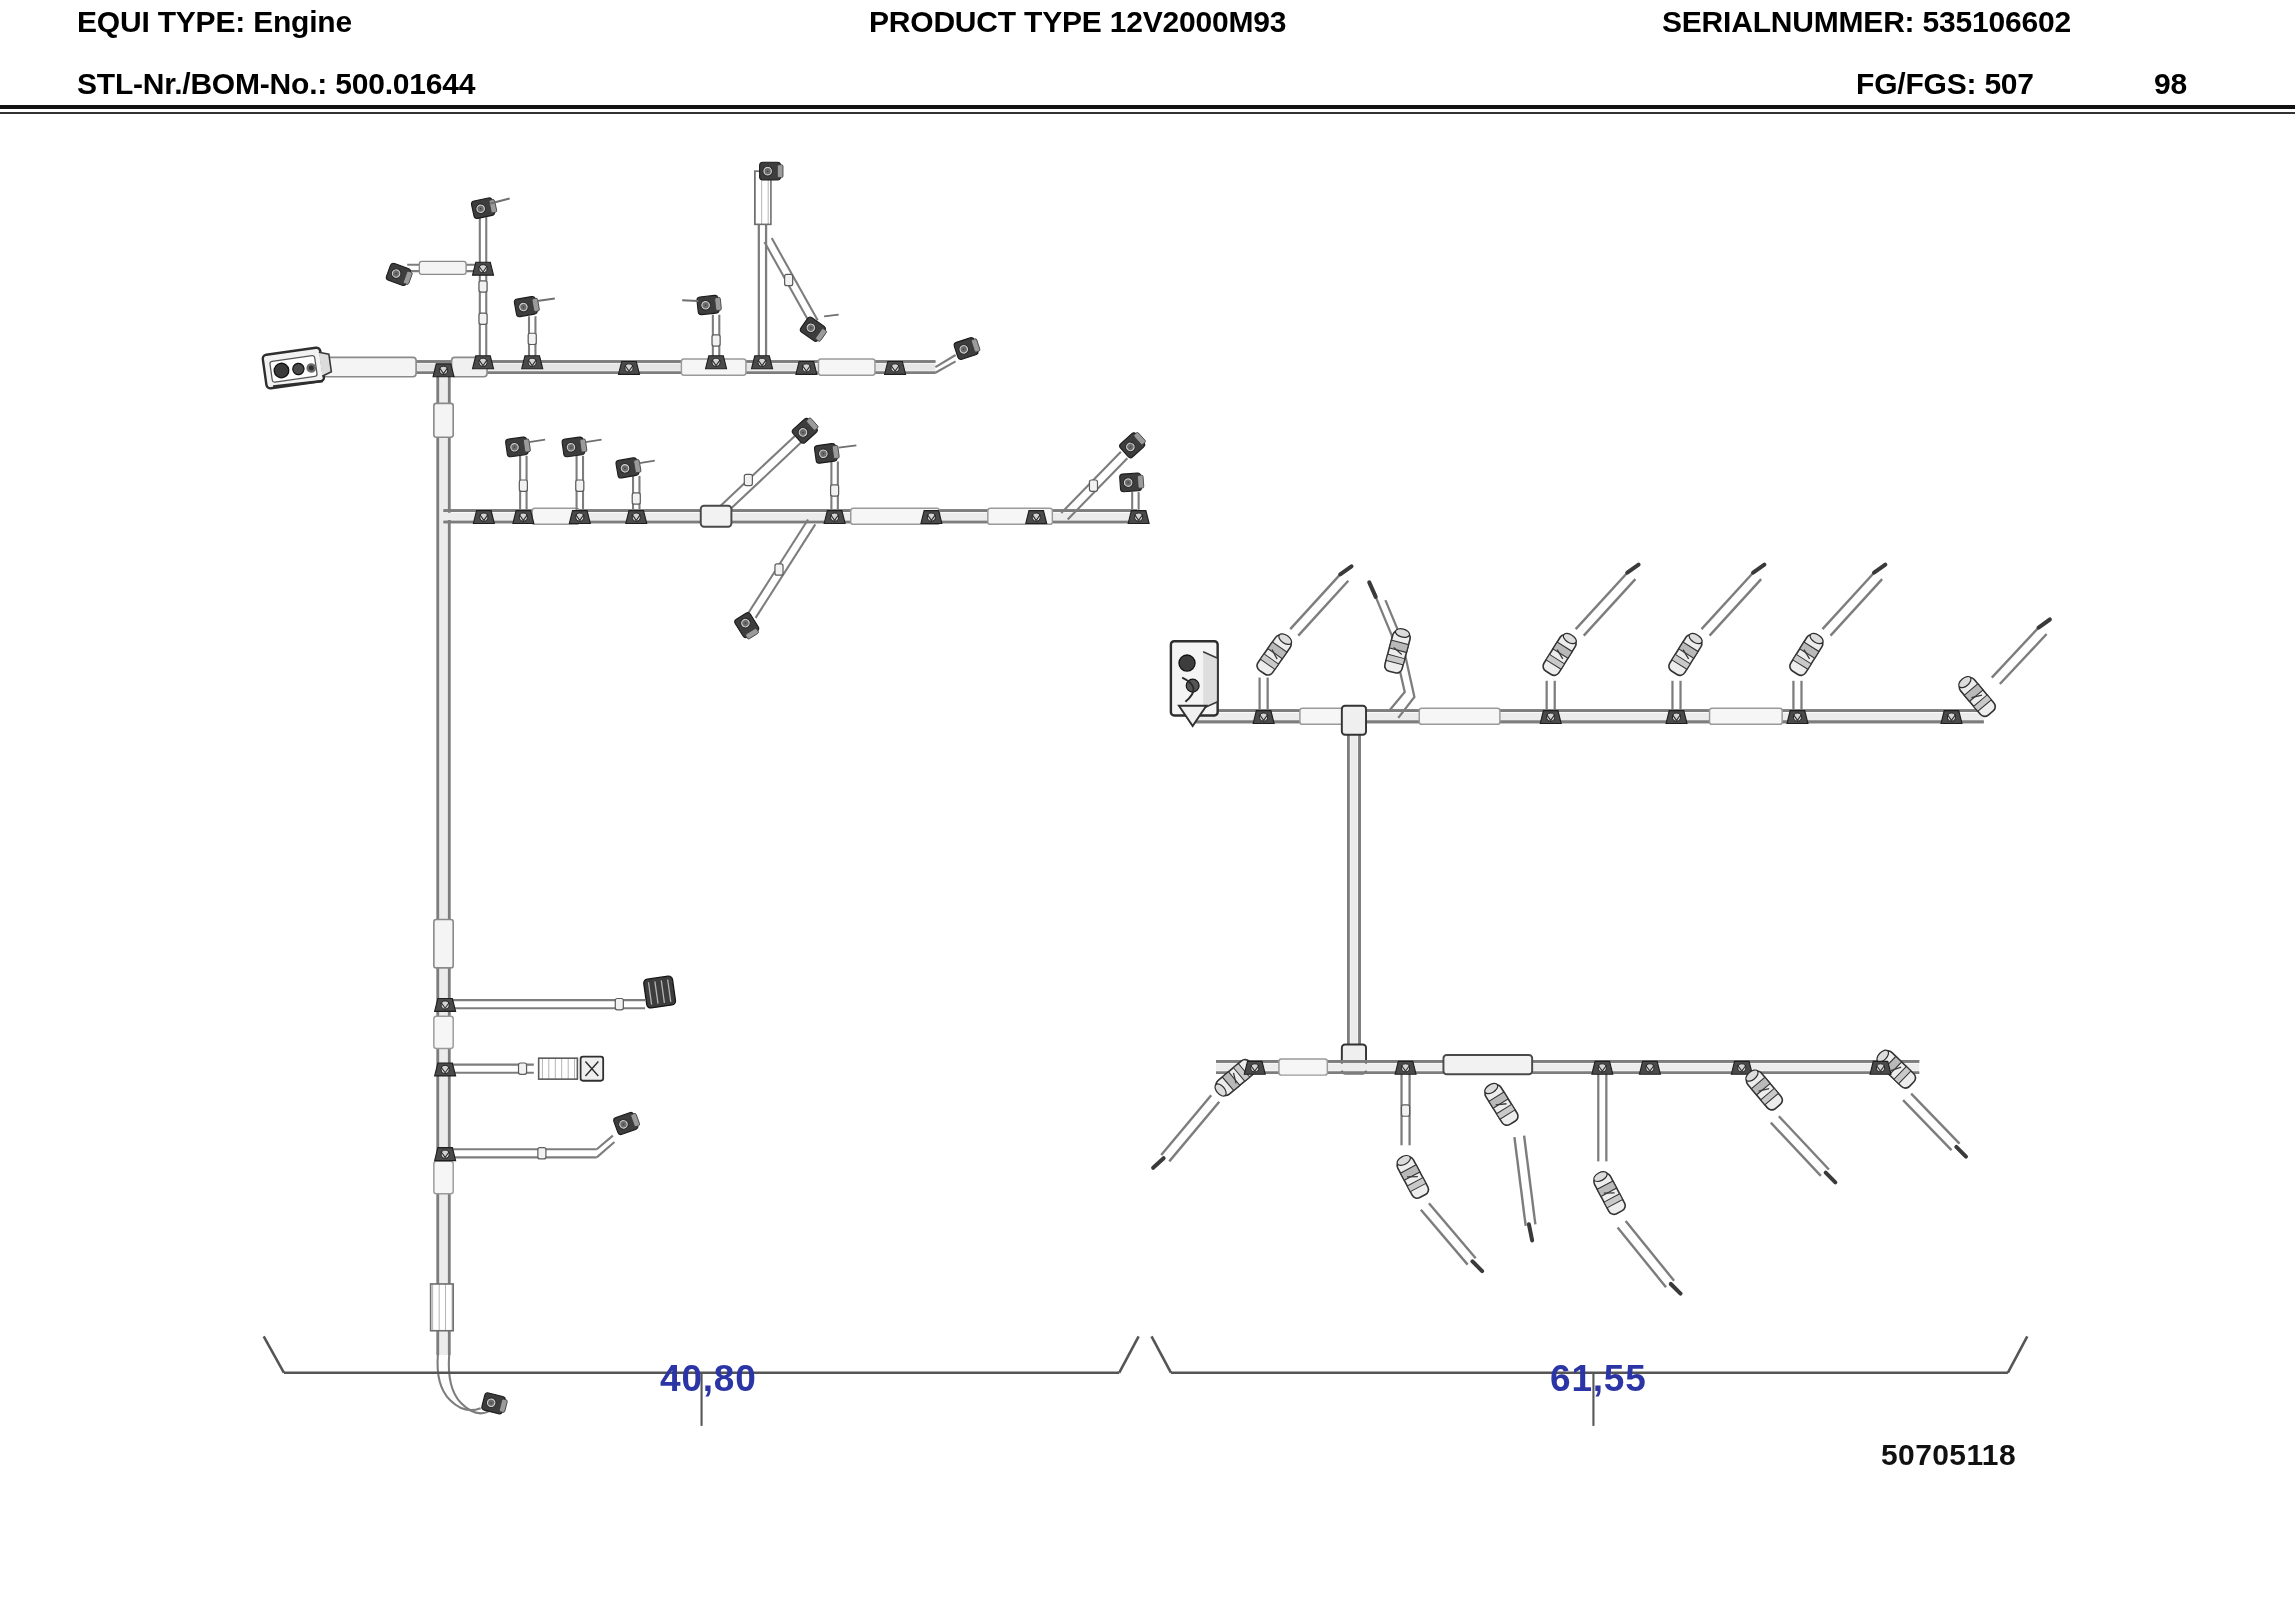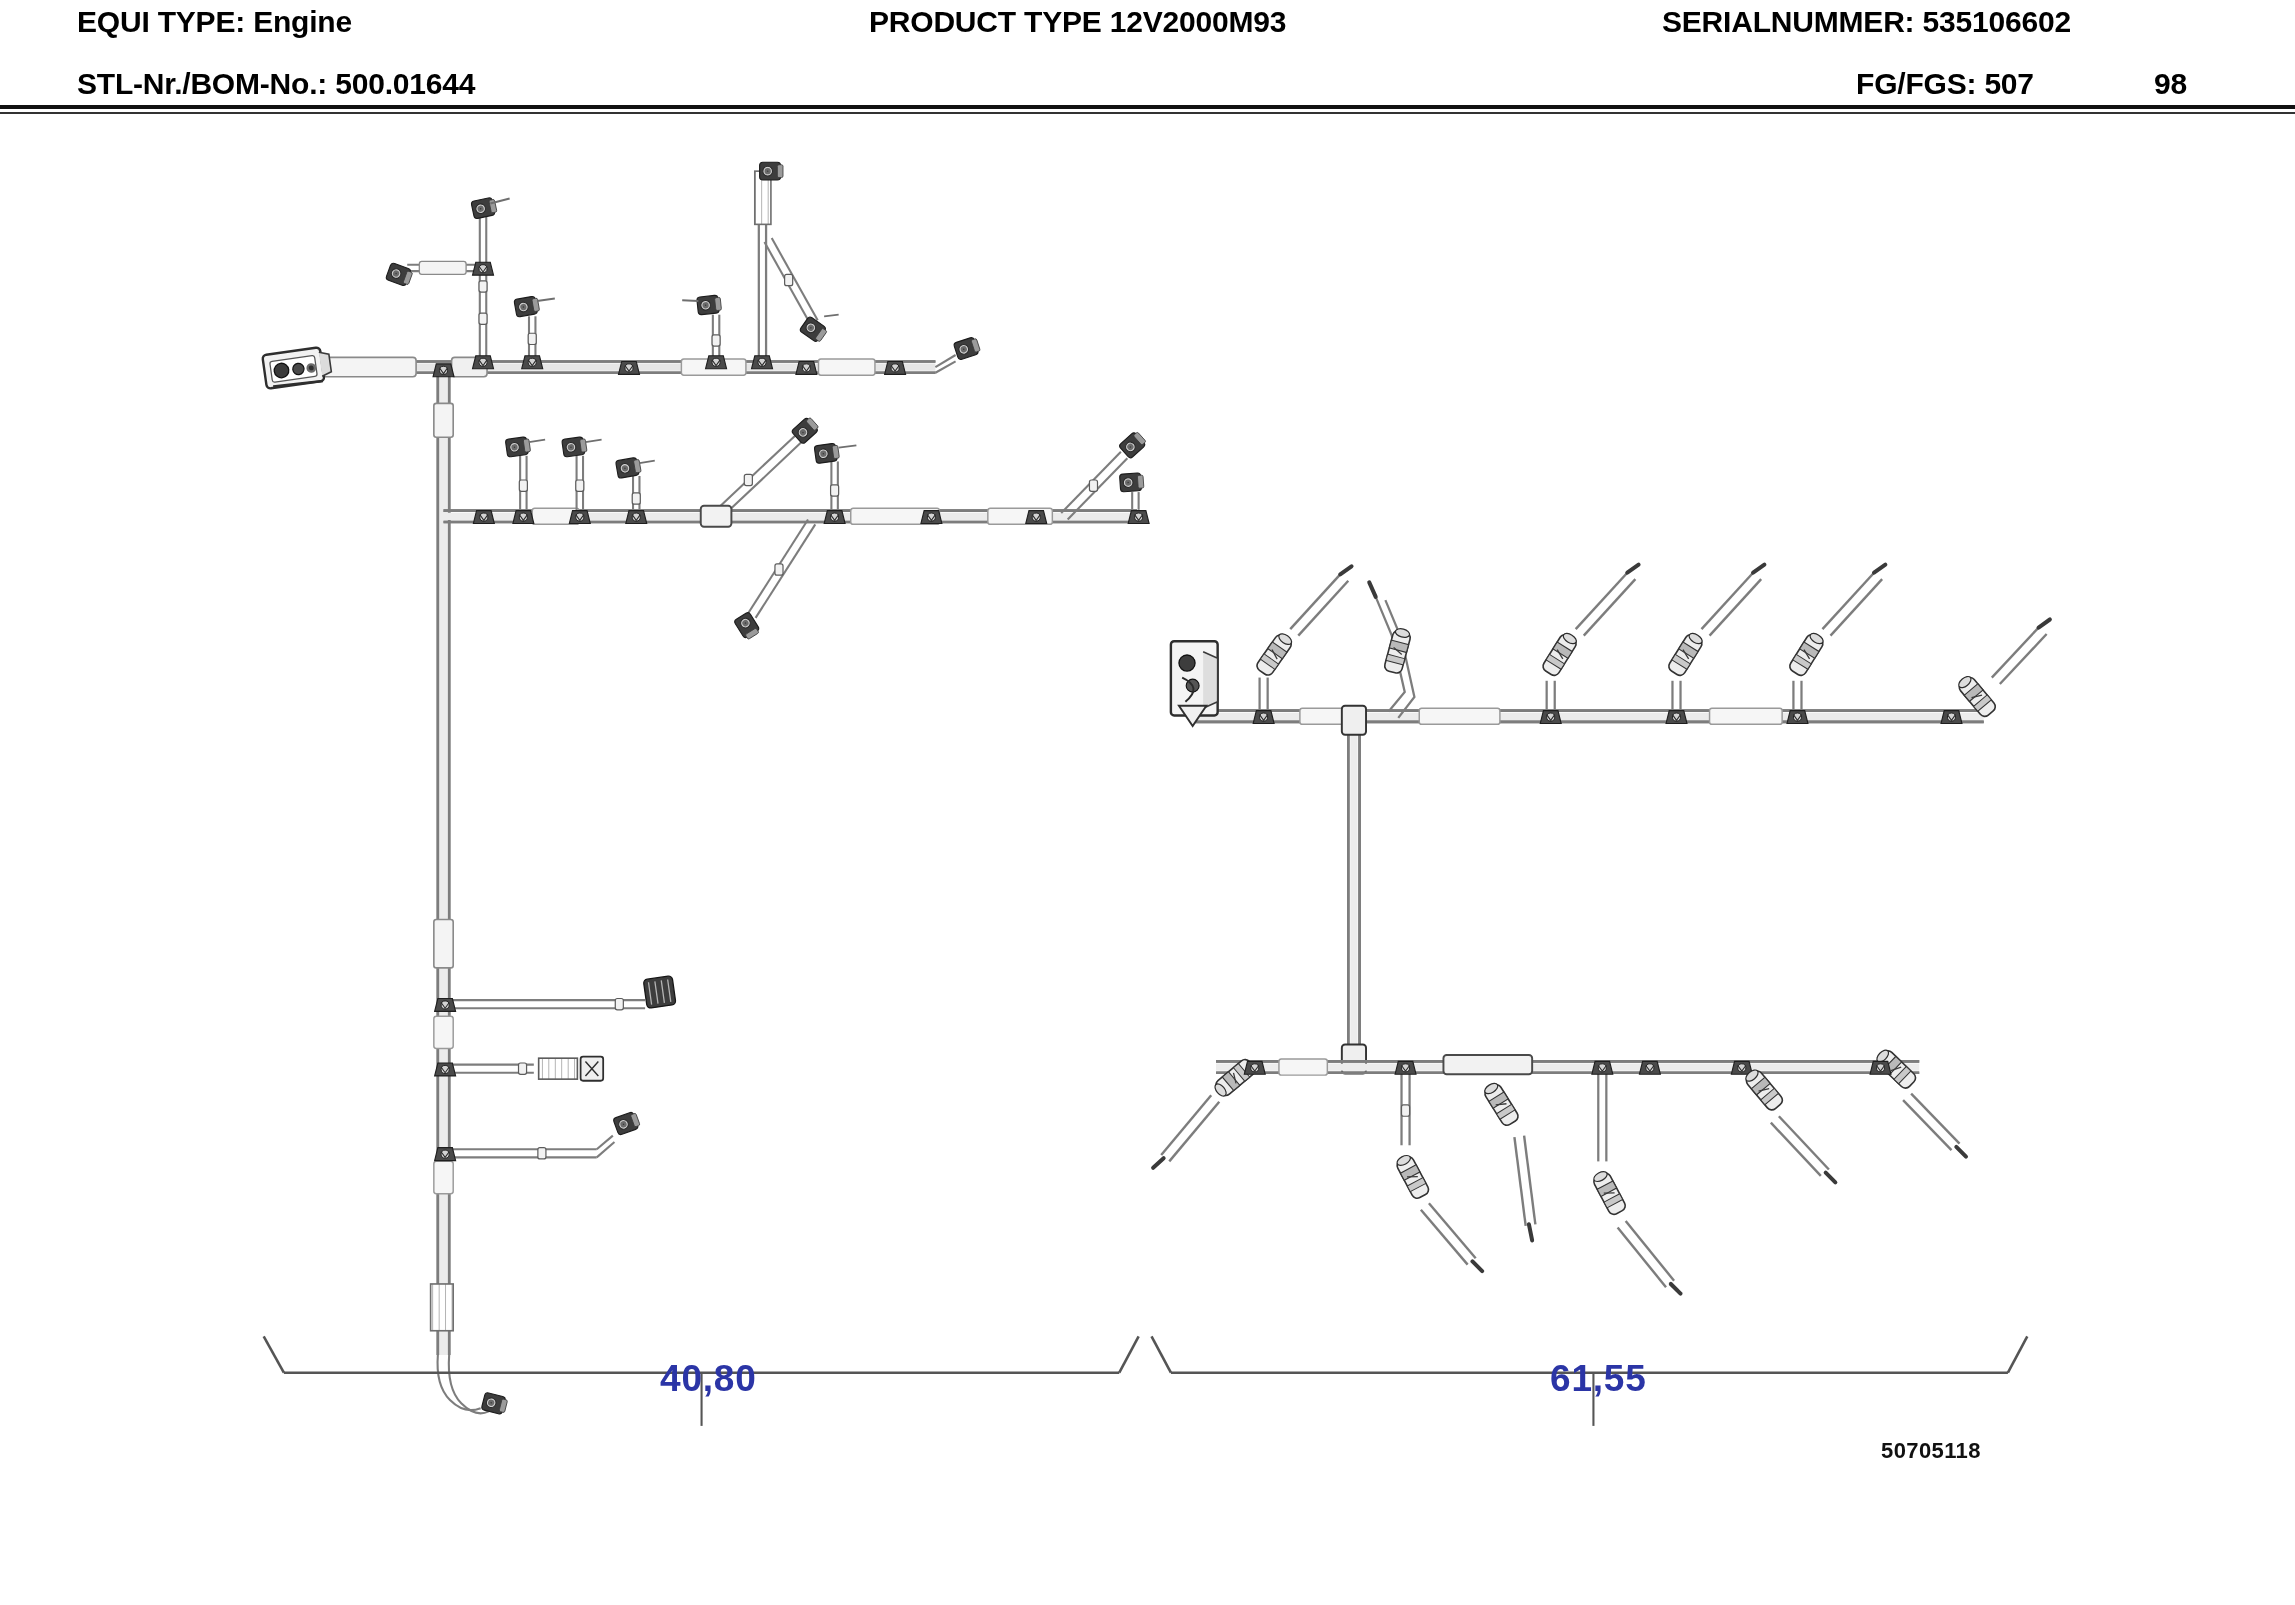--- a/index.html
+++ b/index.html
@@ -81,21 +81,21 @@
     white-space: nowrap;
     letter-spacing: 0.8px;
   }
   #dim-left-label  { left: 660px;  top: 1358px; }
   #dim-right-label { left: 1550px; top: 1358px; }
 
   #part-number {
     position: absolute;
     left: 1881px;
     top: 1438px;
-    font-size: 22px;
+    font-size: 30px;
     font-weight: bold;
     color: #111111;
     letter-spacing: 0.4px;
     white-space: nowrap;
   }
 </style>
 </head>
 <body>
 
 <div id="header">

